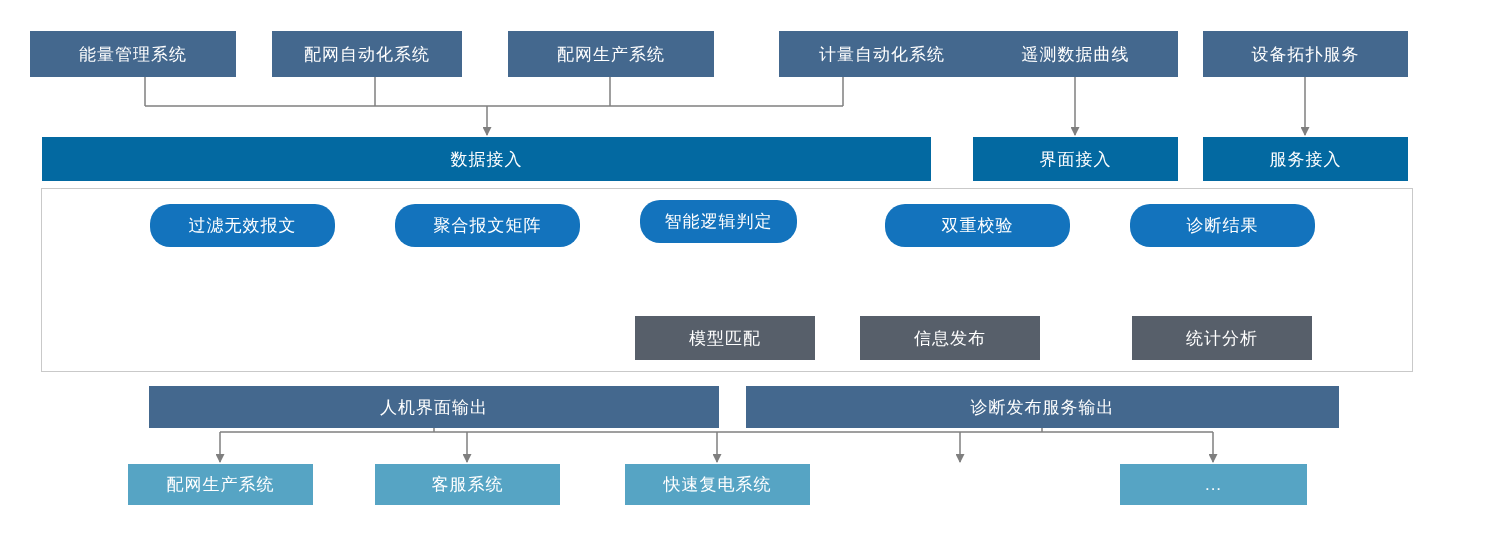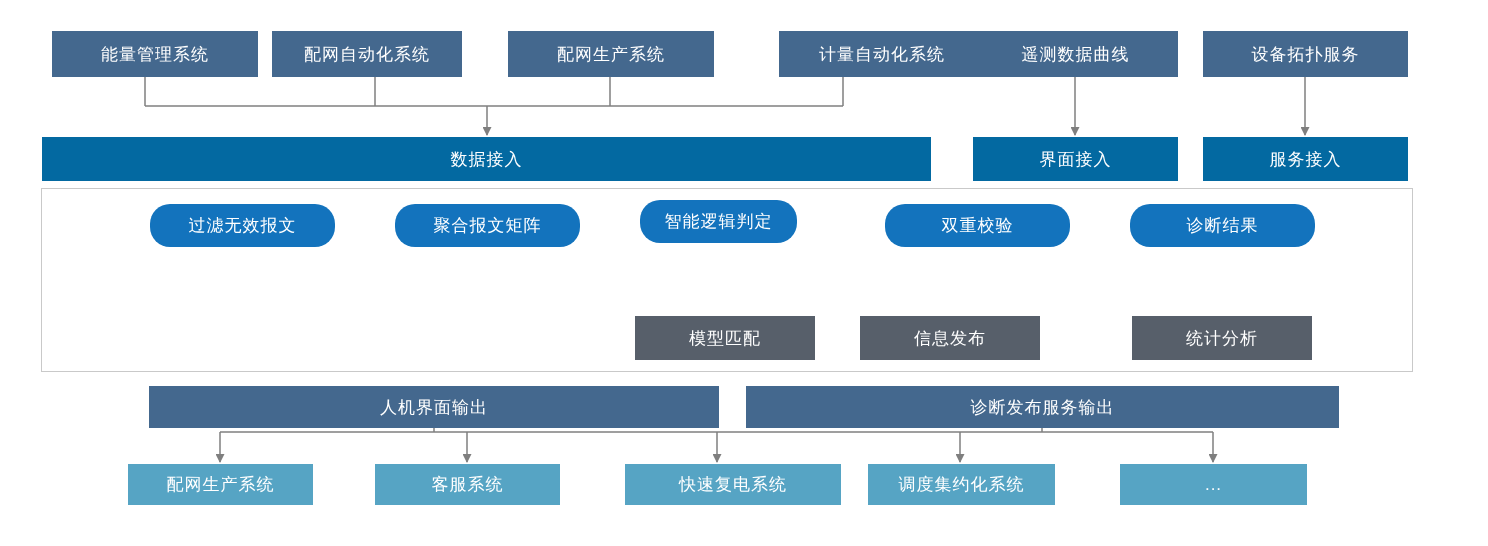--- a/index.html
+++ b/index.html
@@ -81,21 +81,21 @@
       <path d="M220,432 V462" marker-end="url(#arrow)"></path>
       <path d="M467,432 V462" marker-end="url(#arrow)"></path>
       <path d="M717,432 V462" marker-end="url(#arrow)"></path>
       <path d="M960,432 V462" marker-end="url(#arrow)"></path>
       <path d="M1213,432 V462" marker-end="url(#arrow)"></path>
     </g>
   </svg>
 
   <div class="container-frame"></div>
 
-  <div class="node source" style="left:52px;  top:31px; width:206px; height:46px;">能量管理系统</div>
+  <div class="node source" style="left:30px;  top:31px; width:206px; height:46px;">能量管理系统</div>
   <div class="node source" style="left:272px; top:31px; width:190px; height:46px;">配网自动化系统</div>
   <div class="node source" style="left:508px; top:31px; width:206px; height:46px;">配网生产系统</div>
   <div class="node source" style="left:740px; top:31px; width:206px; height:46px;margin-left:39px;">计量自动化系统</div>
   <div class="node source" style="left:973px; top:31px; width:205px; height:46px;">遥测数据曲线</div>
   <div class="node source" style="left:1203px; top:31px; width:205px; height:46px;">设备拓扑服务</div>
 
   <div class="node access" style="left:42px;  top:137px; width:889px; height:44px;">数据接入</div>
   <div class="node access" style="left:973px; top:137px; width:205px; height:44px;">界面接入</div>
   <div class="node access" style="left:1203px; top:137px; width:205px; height:44px;">服务接入</div>
 
@@ -107,17 +107,16 @@
 
   <div class="node result" style="left:860px;  top:316px; width:180px; height:44px;">信息发布</div>
   <div class="node result" style="left:635px;  top:316px; width:180px; height:44px;">模型匹配</div>
   <div class="node result" style="left:1132px; top:316px; width:180px; height:44px;">统计分析</div>
 
   <div class="node outbar" style="left:149px; top:386px; width:570px; height:42px;">人机界面输出</div>
   <div class="node outbar" style="left:746px; top:386px; width:593px; height:42px;">诊断发布服务输出</div>
 
   <div class="node target" style="left:128px;  top:464px; width:185px; height:41px;">配网生产系统</div>
   <div class="node target" style="left:375px;  top:464px; width:185px; height:41px;">客服系统</div>
-  <div class="node target" style="left:625px;  top:464px; width:216px; height:41px;">快速复电系统</div>
-  <div class="node target" style="left:868px;  top:464px; width:187px; height:41px;">调度集约化系统</div>
+  <div class="node target" style="left:625px;  top:464px; width:185px; height:41px;">快速复电系统</div>
   <div class="node target" style="left:1120px; top:464px; width:187px; height:41px;">...</div>
 
 </div>
 
 </body></html>

